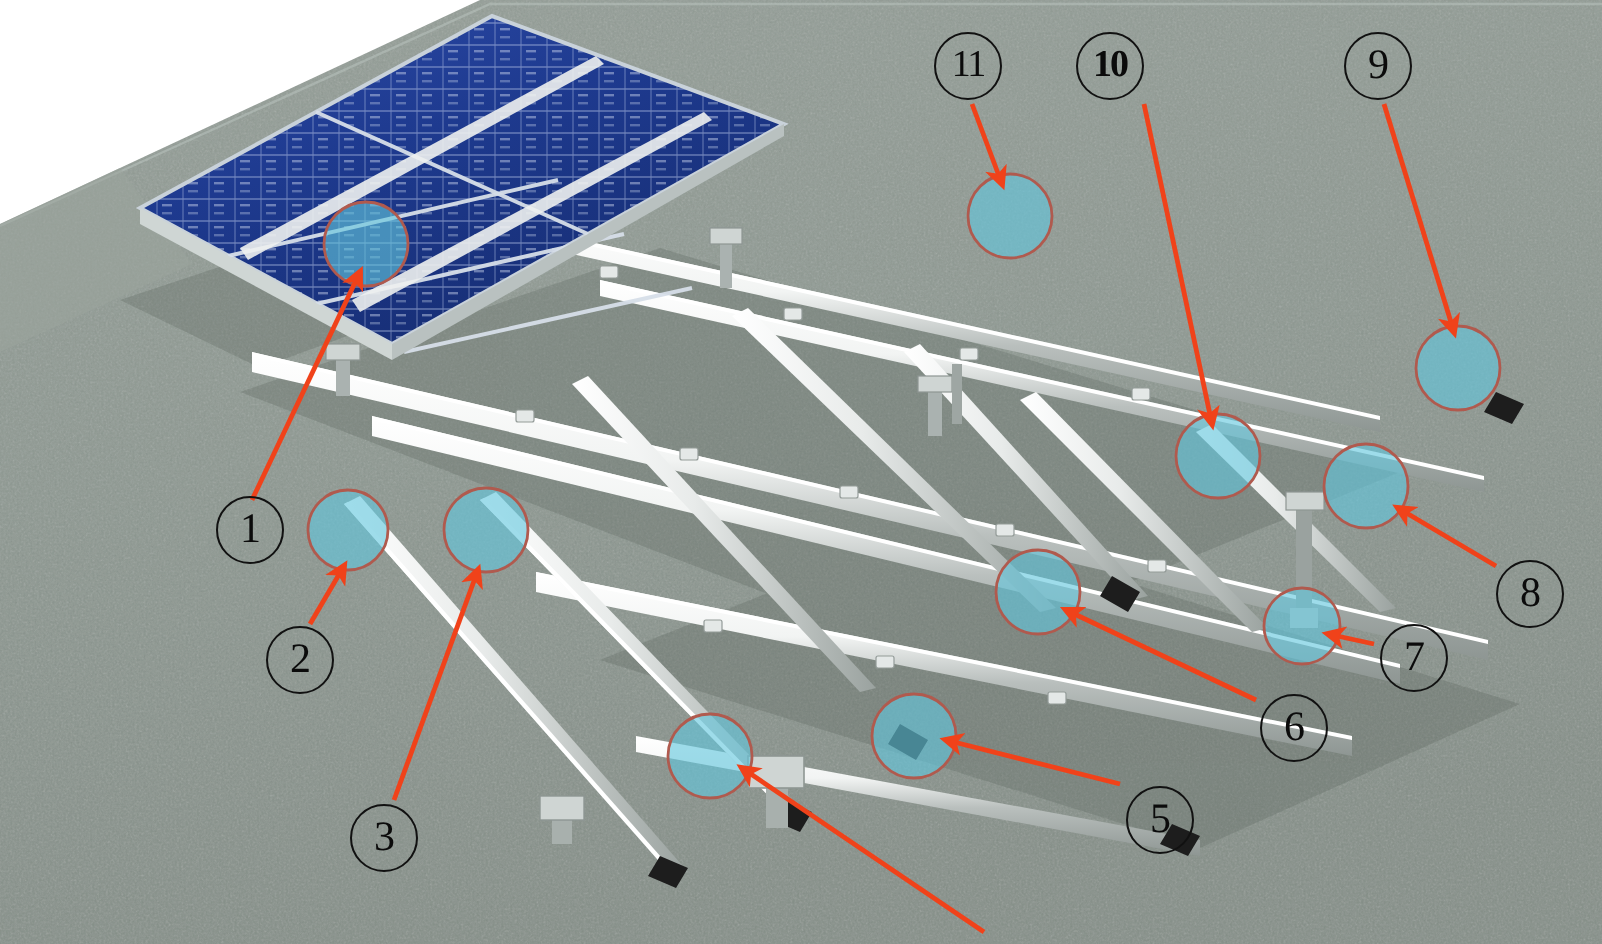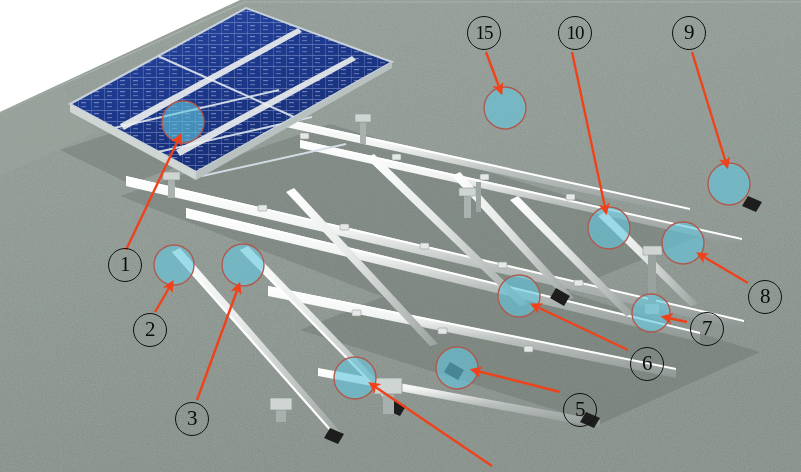--- a/index.html
+++ b/index.html
@@ -256,17 +256,17 @@
 
   <div id="callout-numbers">
       <div class="callout" style="left: 108px; top: 248px; width: 34px; height: 34px; line-height: 31px;">1</div>
       <div class="callout" style="left: 133px; top: 313px; width: 34px; height: 34px; line-height: 31px;">2</div>
       <div class="callout" style="left: 175px; top: 402px; width: 34px; height: 34px; line-height: 31px;">3</div>
       <div class="callout" style="left: 563px; top: 393px; width: 34px; height: 34px; line-height: 31px;">5</div>
       <div class="callout" style="left: 630px; top: 347px; width: 34px; height: 34px; line-height: 31px;">6</div>
       <div class="callout" style="left: 690px; top: 312px; width: 34px; height: 34px; line-height: 31px;">7</div>
       <div class="callout" style="left: 748px; top: 280px; width: 34px; height: 34px; line-height: 31px;">8</div>
       <div class="callout" style="left: 672px; top: 16px; width: 34px; height: 34px; line-height: 31px;">9</div>
-      <div class="callout two-digit" style="left: 558px; top: 16px; width: 34px; height: 34px; line-height: 31px;">10</div>
-      <div class="callout two-digit" style="left: 467px; top: 16px; width: 34px; height: 34px; line-height: 31px;">15</div>
+      <div class="callout two-digit" style="left: 538px; top: 16px; width: 34px; height: 34px; line-height: 31px; font-weight: bold;">10</div>
+      <div class="callout two-digit" style="left: 467px; top: 16px; width: 34px; height: 34px; line-height: 31px;">11</div>
     </div>
 
 </div>
 
 </body></html>

